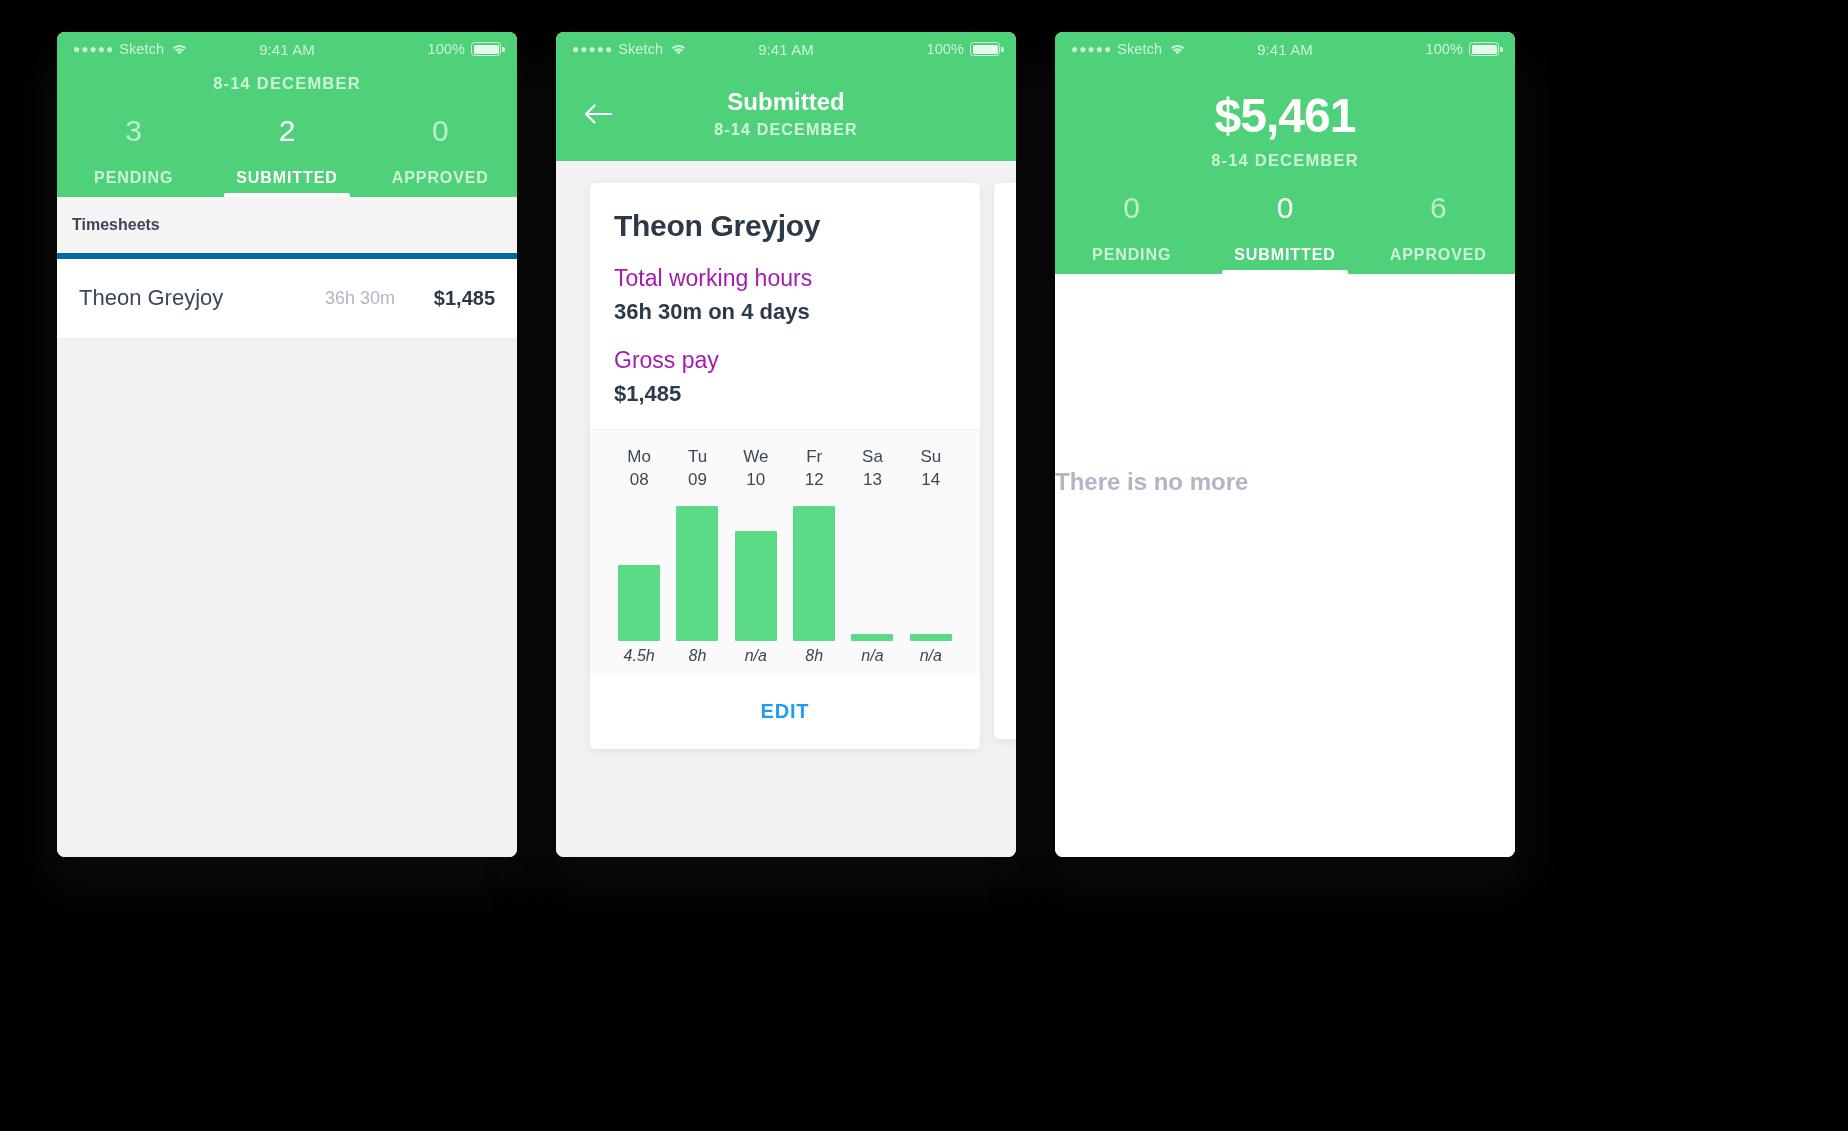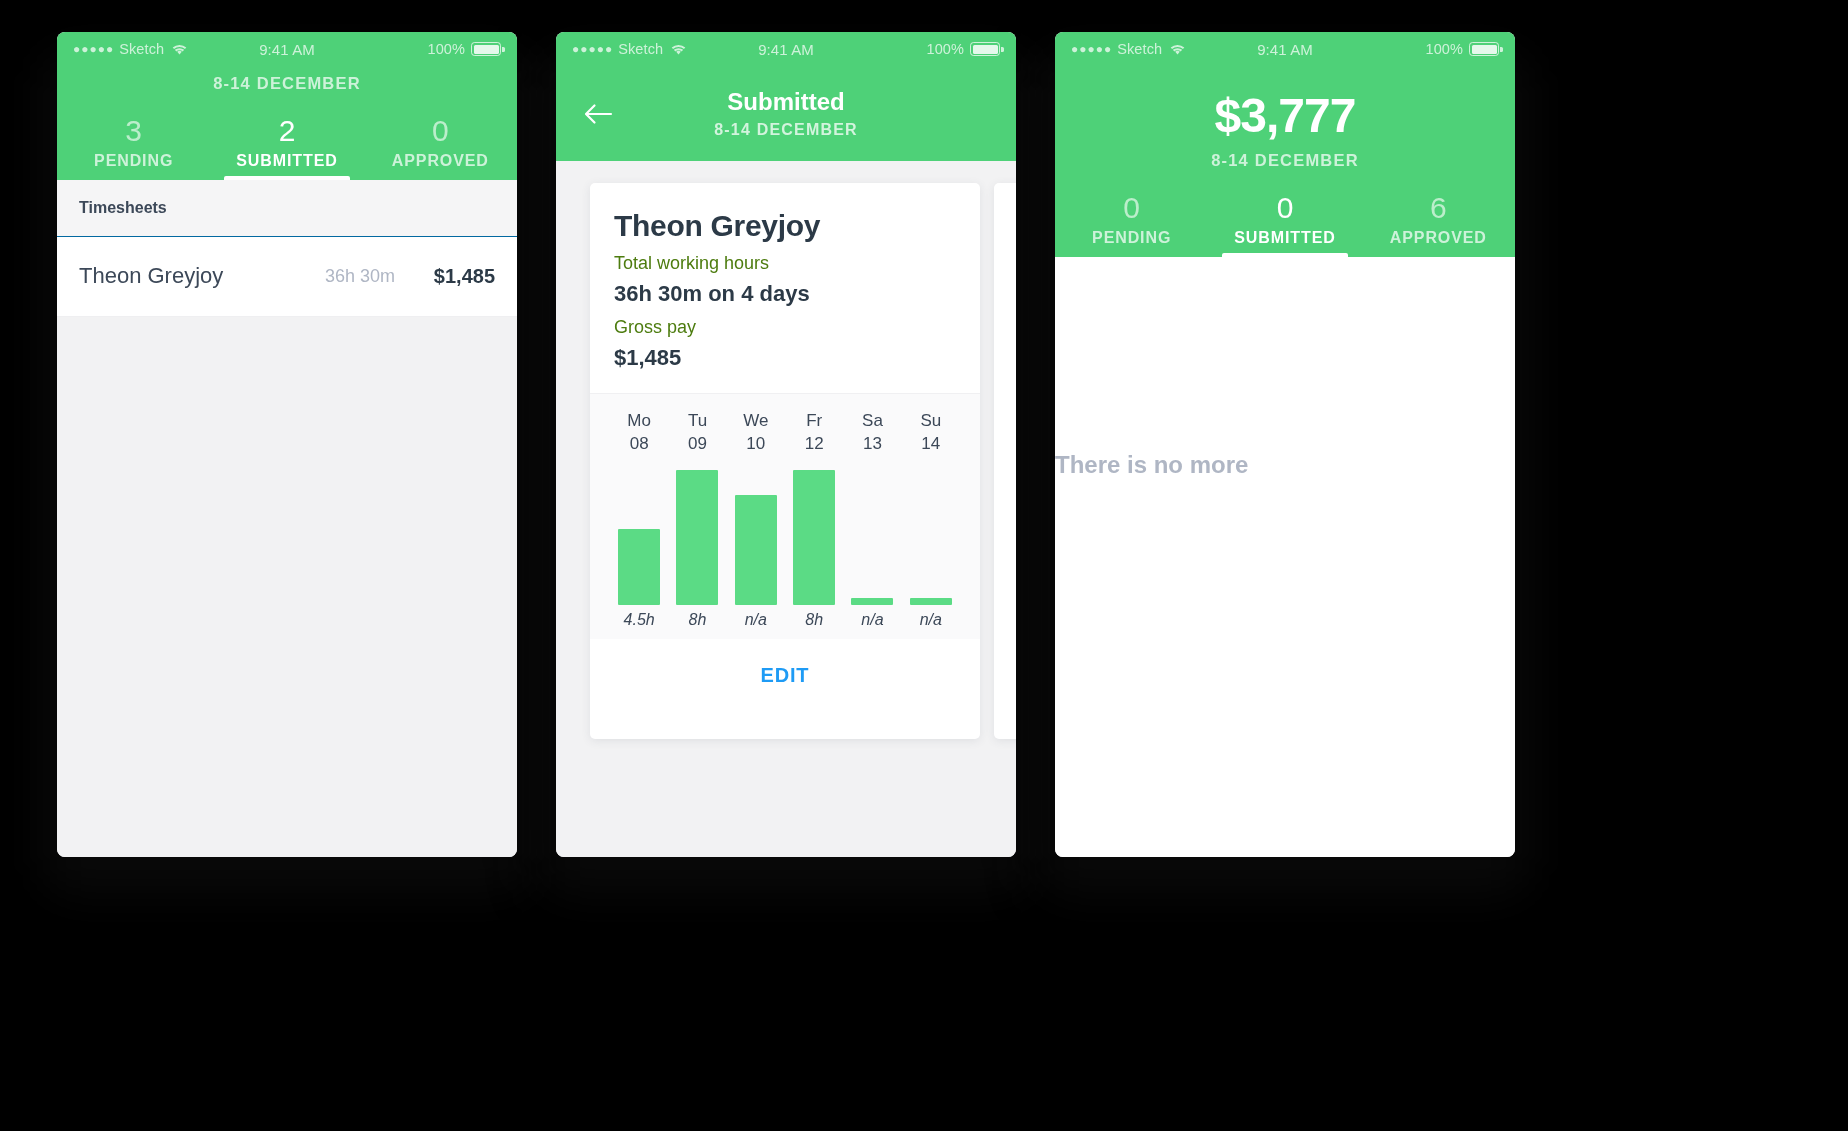--- a/index.html
+++ b/index.html
@@ -82,36 +82,36 @@
   .tabs { display: flex; margin-top: 22px; }
   .tab {
     flex: 1 1 0; text-align: center; padding-bottom: 10px;
     position: relative; cursor: pointer;
   }
   .tab .num {
     font-size: 30px; color: rgba(255,255,255,.62); line-height: 1.05;
   }
   .tab .lbl {
     font-size: 16px; font-weight: bold; letter-spacing: .9px;
-    color: rgba(255,255,255,.72); margin-top: 5px;
+    color: rgba(255,255,255,.72); margin-top: 22px;
   }
   .tab.active .num { color: #fff; }
   .tab.active .lbl { color: #fff; }
   .tab.active::after {
     content:""; position: absolute; left: 14px; right: 14px; bottom: 0;
     height: 4px; background: #fff; border-radius: 2px 2px 0 0;
   }
 
   
   .body1 { background: #F2F2F3; height: 100%; position: relative; }
   .section-head {
-    padding: 19px 22px;
+    padding: 19px 15px;
     font-size: 16px; font-weight: bold; color: #3C4858;
     background: #F5F5F6;
-    border-bottom: 1px solid #0369a1;
+    border-bottom: 6px solid #0369a1;
   }
   .ts-row {
     background: #fff;
     display: flex; align-items: center;
     padding: 0 22px; height: 80px;
     border-bottom: 1px solid #EFEFF1;
     cursor: pointer;
   }
   .ts-name { flex: 1 1 auto; font-size: 22px; color: #3C4858; }
   .ts-hours { font-size: 18px; color: #AFB6C4; margin-right: 20px; }
@@ -136,21 +136,21 @@
   .body2 { background: #F2F2F3; height: 100%; position: relative; overflow: hidden; }
   .cards { position: absolute; left: 0; top: 22px; right: 0; display: flex; gap: 14px; padding-left: 34px; }
   .card {
     background: #fff; border-radius: 5px;
     box-shadow: 0 2px 10px rgba(60,72,88,.10);
     flex: 0 0 390px; overflow: hidden;
   }
   .card-peek { flex: 0 0 60px; height: 556px; background:#fff; border-radius: 5px; box-shadow: 0 2px 10px rgba(60,72,88,.10); }
   .card-top { padding: 26px 24px 22px; }
   .emp-name { font-size: 30px; font-weight: bold; color: #2C3A47; letter-spacing: -.3px; }
-  .field-lbl { font-size: 18px; color: #4d7c0f; margin-top: 10px; }
+  .field-lbl { font-size: 23px; color: #a21caf; margin-top: 22px; }
   .field-val { font-size: 22px; font-weight: bold; color: #2C3A47; margin-top: 7px; }
 
   .chart-area { background: #FAFAFB; padding: 16px 20px 10px; border-top: 1px solid #F0F0F2; }
   .chart-grid { display: flex; }
   .col { flex: 1 1 0; display: flex; flex-direction: column; align-items: center; }
   .dow { font-size: 17px; color: #3C4858; line-height: 1.35; text-align: right; }
   .dom { font-size: 17px; color: #3C4858; line-height: 1.35; text-align: center; }
   .barbox { height: 135px; width: 100%; display: flex; align-items: flex-end; justify-content: center; margin-top: 14px; }
   .bar { width: 42px; background: #5BDB85; border-radius: 1px; }
   .hr { font-size: 16px; color: #3C4858; margin-top: 6px; font-style: italic; }
@@ -352,21 +352,21 @@
         </div>
         <div class="sb-center">9:41 AM</div>
         <div class="sb-right">
           <span>100%</span>
           <span class="battery">
               <i></i>
             </span>
         </div>
       </div>
 
-      <div class="amount">$3,777</div>
+      <div class="amount">$5,461</div>
       <div class="period">8-14 DECEMBER</div>
 
       <div class="tabs">
         <div class="tab">
           <div class="num">0</div>
           <div class="lbl">PENDING</div>
         </div>
         <div class="tab active">
           <div class="num">0</div>
           <div class="lbl">SUBMITTED</div>

